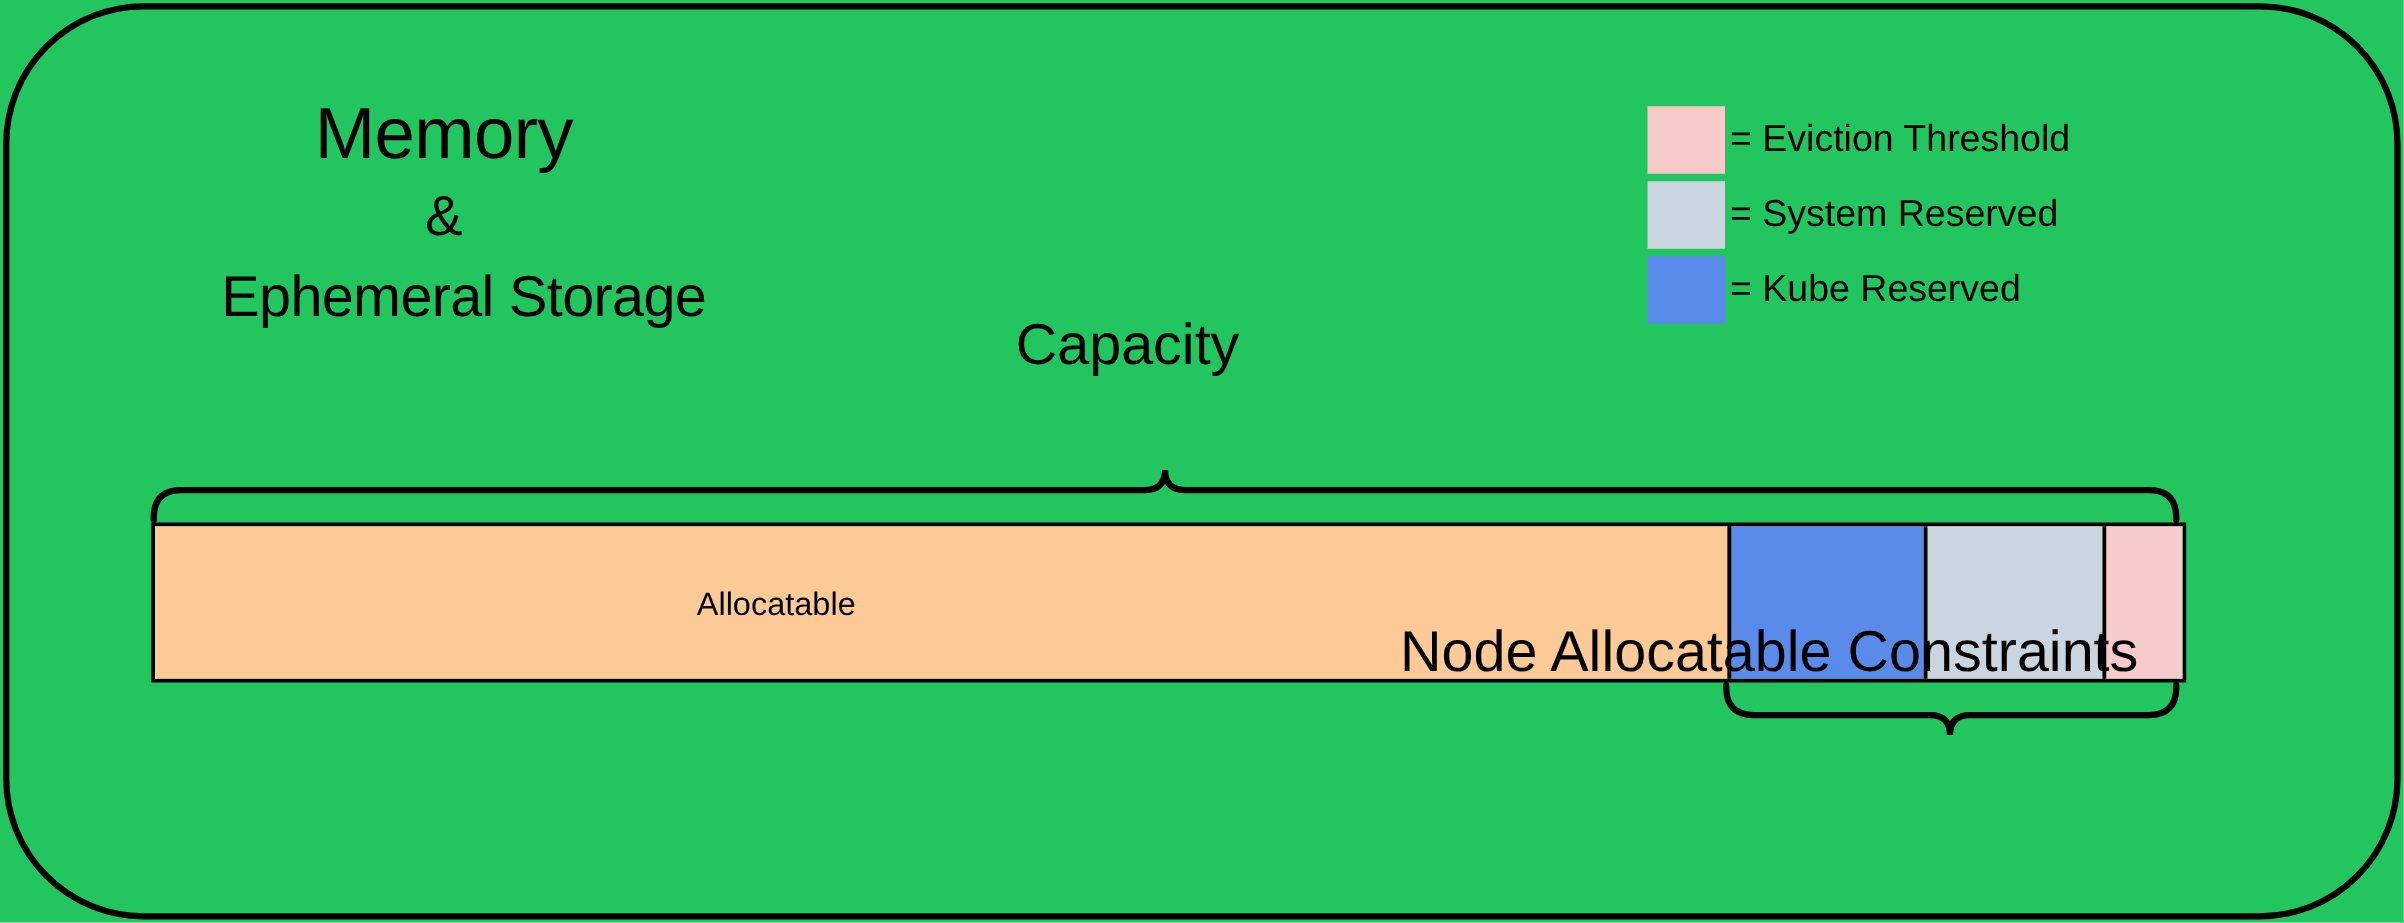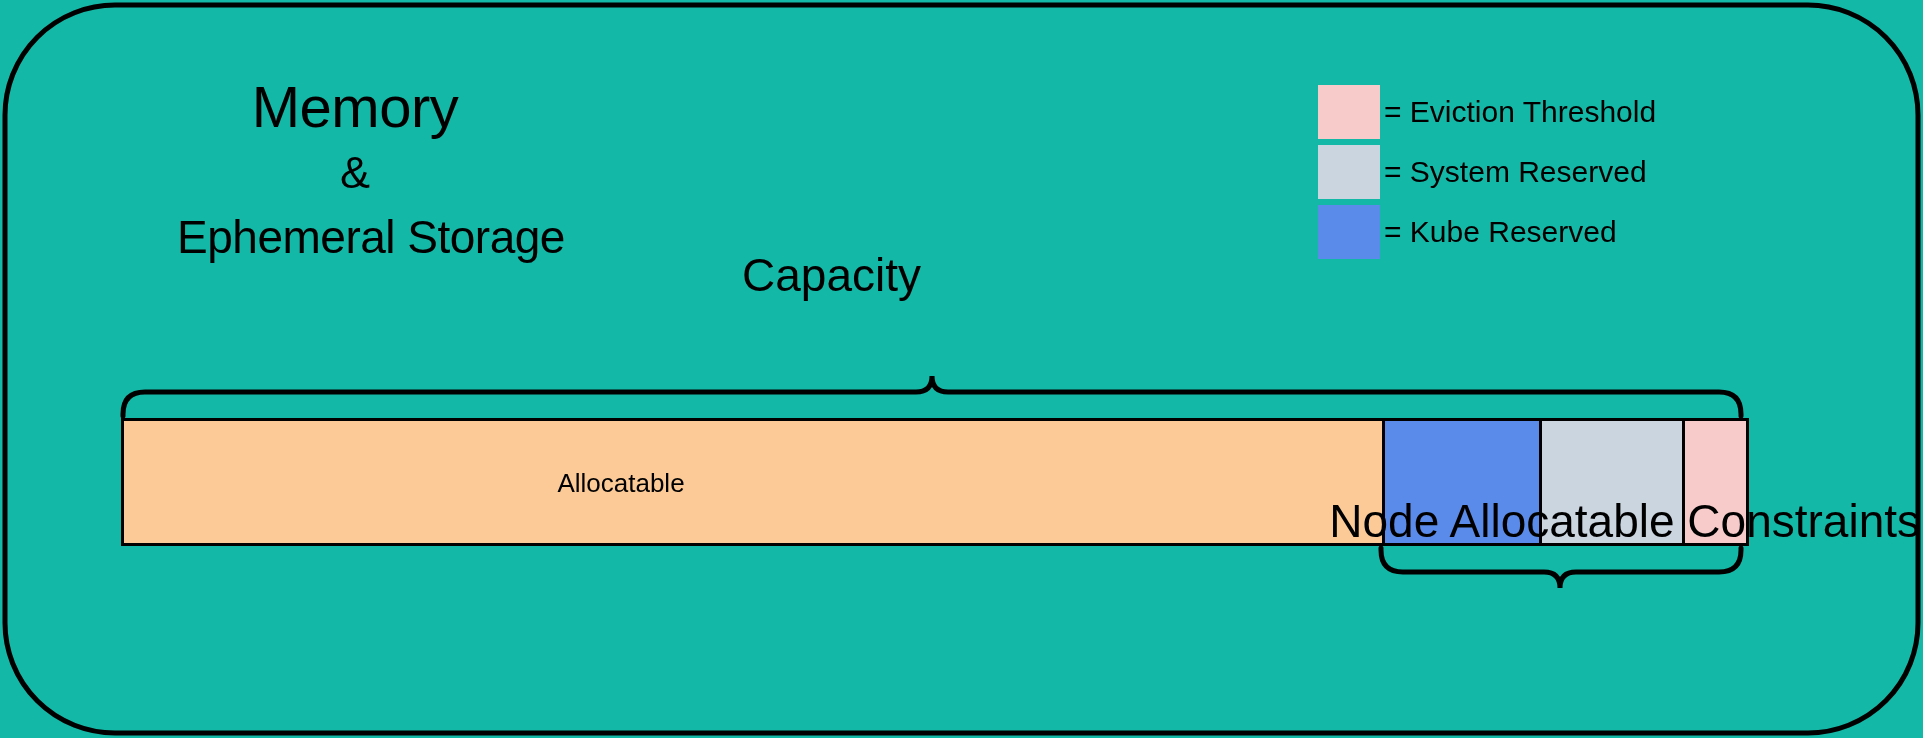--- a/index.html
+++ b/index.html
@@ -11,21 +11,21 @@
     width: 1923px;
     height: 738px;
     font-family: "Liberation Sans", "DejaVu Sans", sans-serif;
     color: #000000;
     overflow: hidden;
   }
   #canvas {
     position: relative;
     width: 1923px;
     height: 738px;
-    background: #14b8a6;
+    background: #22c55e;
   }
   .svg-layer {
     position: absolute;
     left: 0;
     top: 0;
     width: 1923px;
     height: 738px;
   }
   .txt {
     position: absolute;
@@ -58,38 +58,38 @@
   }
   .title-node {
     left: 640px;
     top: 78px;
     width: 620px;
     text-align: center;
     font-size: 58px;
     letter-spacing: -0.5px;
   }
   .label-capacity {
-    left: 742px;
+    left: 712px;
     top: 252px;
     width: 380px;
-    text-align: left;
+    text-align: center;
     font-size: 46px;
   }
   .label-allocatable {
     left: 121px;
     top: 470px;
     width: 1000px;
     text-align: center;
     font-size: 26px;
   }
   .label-constraints {
     left: 1120px;
     top: 498px;
     width: 800px;
-    text-align: right;
+    text-align: left;
     font-size: 46px;
   }
   .legend {
     position: absolute;
     left: 1318px;
     top: 82px;
   }
   .legend-row {
     display: flex;
     align-items: center;

